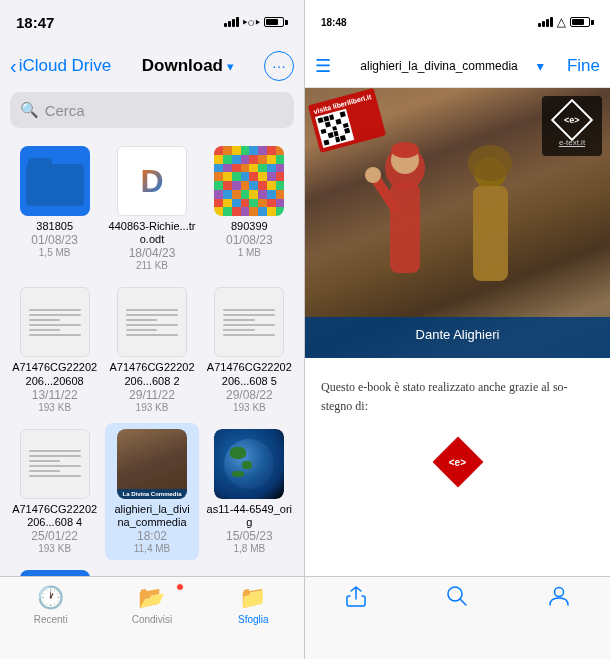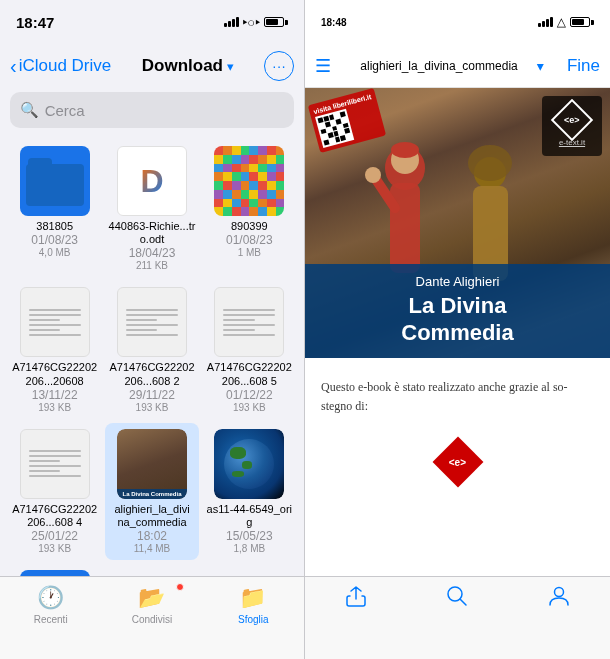--- a/index.html
+++ b/index.html
@@ -701,21 +701,21 @@
 
   <div class="files-grid">
 
     <div class="file-item">
       <div class="file-icon blue-folder">
         <div class="folder-tab"></div>
         <div class="folder-body"></div>
       </div>
       <span class="file-name">381805</span>
       <span class="file-date">01/08/23</span>
-      <span class="file-size">4,0 MB</span>
+      <span class="file-size">1,5 MB</span>
     </div>
 
     <div class="file-item">
       <div class="file-icon odt-file">
         <div class="odt-icon-inner">
           <span class="odt-d-letter">D</span>
         </div>
       </div>
       <span class="file-name">440863-Richie...tro.odt</span>
       <span class="file-date">18/04/23</span>
@@ -841,21 +841,21 @@
         <div class="doc-lines">
           <div class="doc-line"></div>
           <div class="doc-line"></div>
           <div class="doc-line short"></div>
           <div class="doc-line"></div>
           <div class="doc-line short"></div>
           <div class="doc-line"></div>
         </div>
       </div>
       <span class="file-name">A71476CG22202206...608 5</span>
-      <span class="file-date">01/12/22</span>
+      <span class="file-date">29/08/22</span>
       <span class="file-size">193 KB</span>
     </div>
 
     <div class="file-item">
       <div class="file-icon doc-file">
         <div class="doc-lines">
           <div class="doc-line"></div>
           <div class="doc-line"></div>
           <div class="doc-line short"></div>
           <div class="doc-line"></div>
@@ -1014,24 +1014,20 @@
 
         <div class="etext-logo">
           <div class="etext-diamond">
             <span class="etext-inner">&lt;e&gt;</span>
           </div>
           <span style="font-size:8px;color:#ccc;text-decoration:underline;">e-text.it</span>
         </div>
 
         <div class="title-overlay">
           <div class="author-text">Dante Alighieri</div>
-          <div class="book-title-text">
-            <span>La Divina</span><br>
-            <span>Commedia</span>
-          </div>
         </div>
       </div>
     </div>
 
     <div class="book-text-content">
       <p>Questo e-book è stato realizzato anche grazie al so-
 stegno di:</p>
     </div>
 
     <div class="red-logo">

